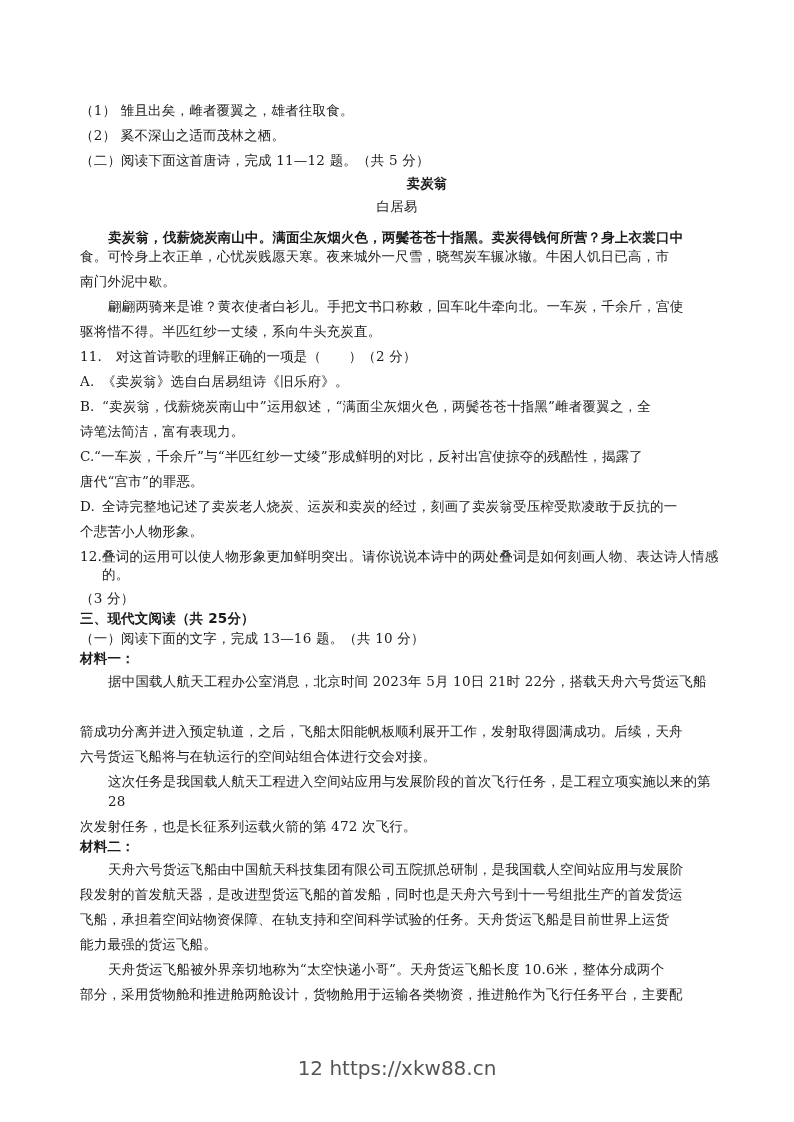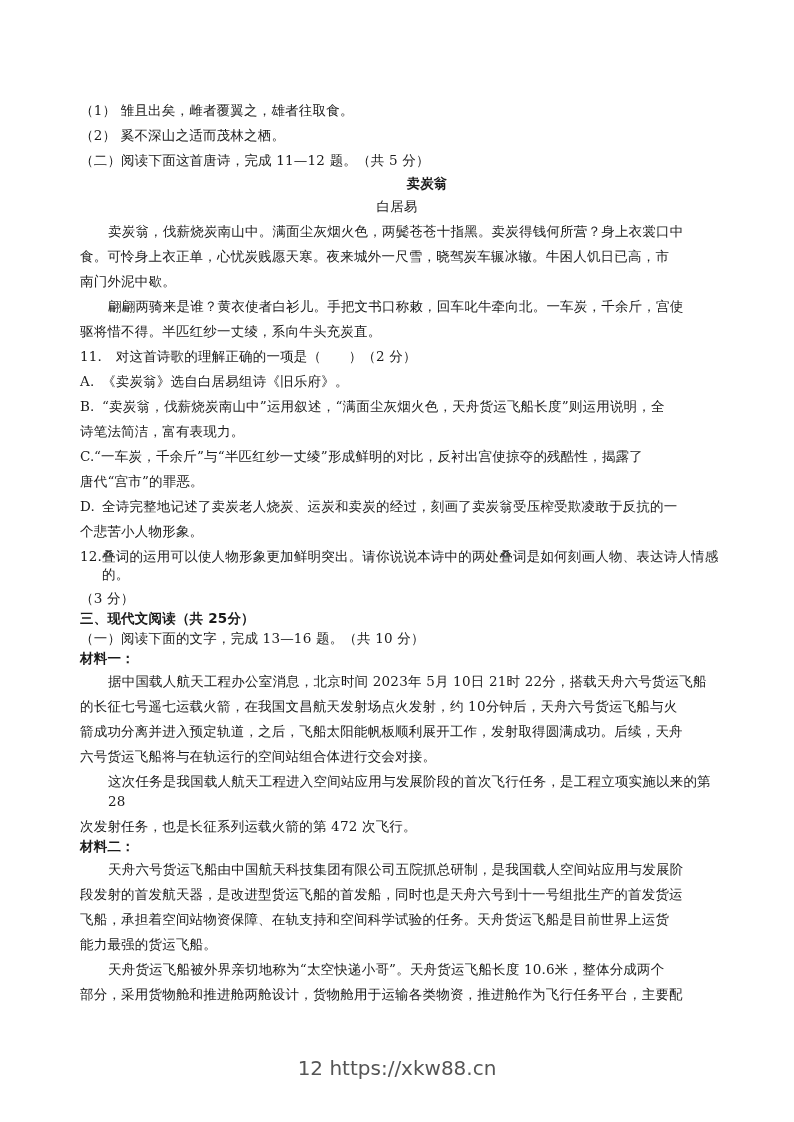--- a/index.html
+++ b/index.html
@@ -52,54 +52,53 @@
 <div class="page">
 
   <div class="line" style="left:80px; top:102px;">（1） 雏且出矣，雌者覆翼之，雄者往取食。</div>
   <div class="line" style="left:80px; top:127px;">（2） 奚不深山之适而茂林之栖。</div>
 
   <div class="line" style="left:80px; top:152px;">（二）阅读下面这首唐诗，完成 11—12 题。（共 5 分）</div>
 
   <div class="line center bold" style="top:175px;padding-left:30px;">卖炭翁</div>
   <div class="line center" style="top:198px;">白居易</div>
 
-  <div class="line" style="left:108px; top:223px;">卖炭翁，伐薪烧炭南山中。满面尘灰烟火色，两鬓苍苍十指黑。卖炭得钱何所营？身上衣裳口中</div>
+  <div class="line" style="left:108px; top:229px;font-weight:bold;">卖炭翁，伐薪烧炭南山中。满面尘灰烟火色，两鬓苍苍十指黑。卖炭得钱何所营？身上衣裳口中</div>
   <div class="line" style="left:80px; top:248px;">食。可怜身上衣正单，心忧炭贱愿天寒。夜来城外一尺雪，晓驾炭车辗冰辙。牛困人饥日已高，市</div>
   <div class="line" style="left:80px; top:273px;">南门外泥中歇。</div>
   <div class="line" style="left:108px; top:298px;">翩翩两骑来是谁？黄衣使者白衫儿。手把文书口称敕，回车叱牛牵向北。一车炭，千余斤，宫使</div>
   <div class="line" style="left:80px; top:323px;">驱将惜不得。半匹红纱一丈绫，系向牛头充炭直。</div>
 
   <div class="line" style="left:80px; top:348px;">11.　对这首诗歌的理解正确的一项是（　　）（2 分）</div>
 
   <div class="line" style="left:80px; top:373px;">A.</div>
   <div class="line" style="left:102px; top:373px;">《卖炭翁》选自白居易组诗《旧乐府》。</div>
 
   <div class="line" style="left:80px; top:398px;">B.</div>
-  <div class="line" style="left:102px; top:398px;">“卖炭翁，伐薪烧炭南山中”运用叙述，“满面尘灰烟火色，天舟货运飞船长度”则运用说明，全</div>
+  <div class="line" style="left:102px; top:398px;">“卖炭翁，伐薪烧炭南山中”运用叙述，“满面尘灰烟火色，两鬓苍苍十指黑”雌者覆翼之，全</div>
   <div class="line" style="left:80px; top:423px;">诗笔法简洁，富有表现力。</div>
 
   <div class="line" style="left:80px; top:448px;">C.</div>
   <div class="line" style="left:94px; top:448px;">“一车炭，千余斤”与“半匹红纱一丈绫”形成鲜明的对比，反衬出宫使掠夺的残酷性，揭露了</div>
   <div class="line" style="left:80px; top:473px;">唐代“宫市”的罪恶。</div>
 
   <div class="line" style="left:80px; top:498px;">D.</div>
   <div class="line" style="left:102px; top:498px;">全诗完整地记述了卖炭老人烧炭、运炭和卖炭的经过，刻画了卖炭翁受压榨受欺凌敢于反抗的一</div>
   <div class="line" style="left:80px; top:523px;">个悲苦小人物形象。</div>
 
   <div class="line" style="left:80px; top:548px;">12.</div>
   <div class="line" style="left:102px; top:548px;">叠词的运用可以使人物形象更加鲜明突出。请你说说本诗中的两处叠词是如何刻画人物、表达诗人情感</div>
   <div class="line" style="left:102px; top:566px;">的。</div>
   <div class="line" style="left:80px; top:590px;">（3 分）</div>
 
   <div class="line bold" style="left:80px; top:610px;">三、现代文阅读（共 25分）</div>
   <div class="line" style="left:80px; top:630px;">（一）阅读下面的文字，完成 13—16 题。（共 10 分）</div>
 
   <div class="line bold" style="left:80px; top:650px;">材料一：</div>
   <div class="line" style="left:108px; top:673px;">据中国载人航天工程办公室消息，北京时间 2023年 5月 10日 21时 22分，搭载天舟六号货运飞船</div>
-  <div class="line" style="left:80px; top:698px;">的长征七号遥七运载火箭，在我国文昌航天发射场点火发射，约 10分钟后，天舟六号货运飞船与火</div>
   <div class="line" style="left:80px; top:723px;">箭成功分离并进入预定轨道，之后，飞船太阳能帆板顺利展开工作，发射取得圆满成功。后续，天舟</div>
   <div class="line" style="left:80px; top:748px;">六号货运飞船将与在轨运行的空间站组合体进行交会对接。</div>
 
   <div class="line" style="left:108px; top:773px;">这次任务是我国载人航天工程进入空间站应用与发展阶段的首次飞行任务，是工程立项实施以来的第</div>
   <div class="line" style="left:108px; top:793px;">28</div>
   <div class="line" style="left:80px; top:818px;">次发射任务，也是长征系列运载火箭的第 472 次飞行。</div>
 
   <div class="line bold" style="left:80px; top:838px;">材料二：</div>
   <div class="line" style="left:108px; top:861px;">天舟六号货运飞船由中国航天科技集团有限公司五院抓总研制，是我国载人空间站应用与发展阶</div>
   <div class="line" style="left:80px; top:886px;">段发射的首发航天器，是改进型货运飞船的首发船，同时也是天舟六号到十一号组批生产的首发货运</div>

